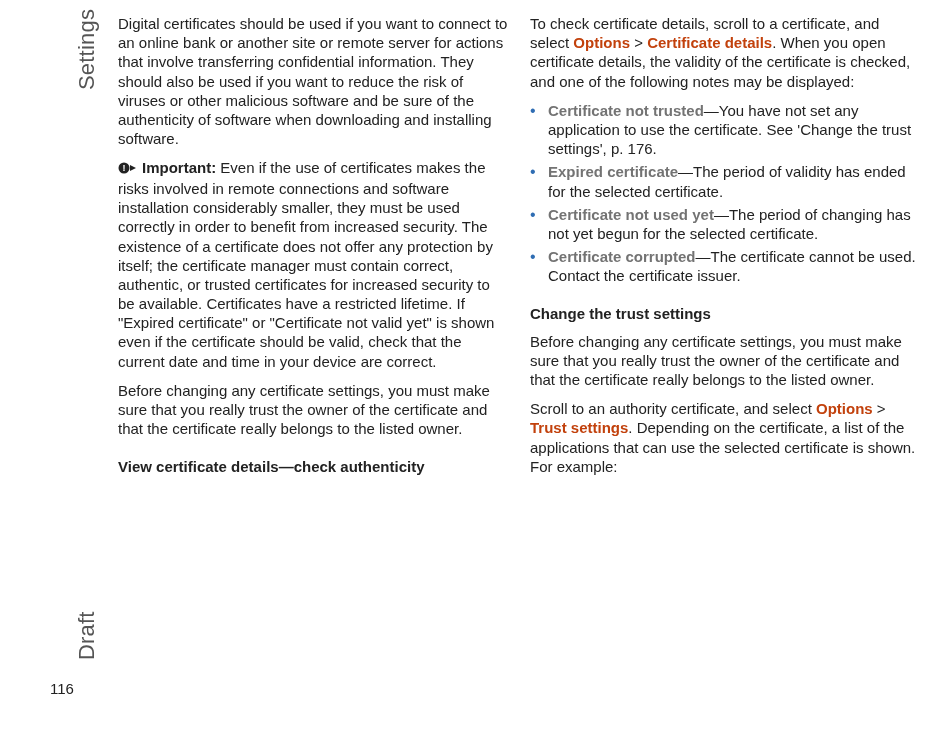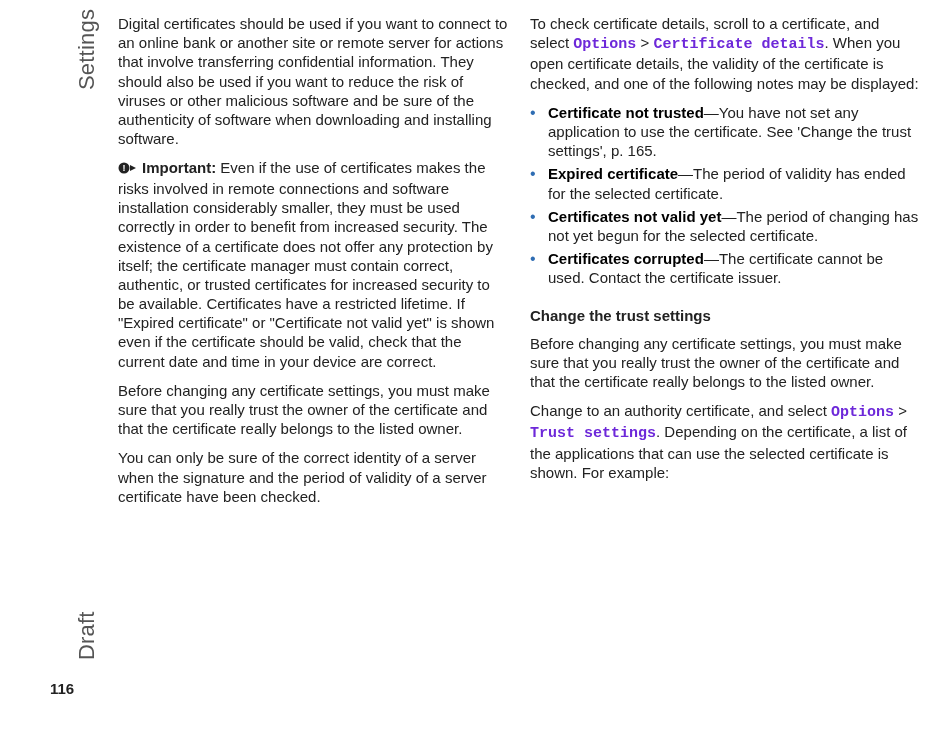--- a/index.html
+++ b/index.html
@@ -24,21 +24,21 @@
     color: #555;
     font-weight: 400;
     white-space: nowrap;
   }
   .side-settings { left: 74px; top: 90px; letter-spacing: 0.2px; }
   .side-draft    { left: 74px; top: 660px; letter-spacing: 0.2px; }
   .page-number {
     position: absolute;
     left: 50px;
     top: 680px;
-    font-weight: 700;
+    font-weight: 400;
     font-size: 15px;
     color: #222;
     transform: rotate(0deg);
   }
   .columns {
     position: absolute;
     left: 118px;
     top: 14px;
     right: 14px;
     bottom: 70px;
@@ -46,21 +46,21 @@
     gap: 22px;
   }
   .col {
     flex: 1 1 0;
     font-size: 15px;
     line-height: 1.28;
     color: #222;
   }
   .para { margin-bottom: 10px; }
   .heading { font-weight: 700; margin: 19px 0 8px 0; font-size: 15px; }
-  .ui-text { color: #6d28d9; font-weight: 700; font-family: Liberation Mono, monospace; }
+  .ui-text { color: #c2410c; font-weight: 700; }
   .important-block { margin-bottom: 10px; }
   .important-icon {
     display: inline-block;
     vertical-align: middle;
     margin-right: 4px;
   }
   .important-label { font-weight: 700; }
   .bullets { margin: 4px 0 10px 0; }
   .bullet-row {
     display: flex;
@@ -68,21 +68,21 @@
     margin-bottom: 4px;
   }
   .bullet-dot {
     flex: 0 0 18px;
     color: #2f6db3;
     font-size: 16px;
     line-height: 1.1;
     padding-top: 1px;
   }
   .bullet-body { flex: 1 1 auto; }
-  .bullet-term { color: #000000; font-weight: 700; }
+  .bullet-term { color: #737373; font-weight: 700; }
 </style>
 </head>
 <body>
 
 <div class="page">
 
   <div class="side">
     <div class="side-label side-settings">Settings</div>
     <div class="side-label side-draft">Draft</div>
     <div class="page-number">116</div>
@@ -98,60 +98,60 @@
           <svg width="20" height="14" viewBox="0 0 20 14">
             <ellipse cx="6" cy="7" rx="5.5" ry="5.5" fill="#222"></ellipse>
             <text x="6" y="10" font-size="9" text-anchor="middle" fill="#fff" font-family="Arial" font-weight="700">!</text>
             <path d="M12 4 L18 7 L12 10 Z" fill="#222"></path>
           </svg>
         </span><span class="important-label">Important:</span><span> Even if the use of certificates makes the risks involved in remote connections and software installation considerably smaller, they must be used correctly in order to benefit from increased security. The existence of a certificate does not offer any protection by itself; the certificate manager must contain correct, authentic, or trusted certificates for increased security to be available. Certificates have a restricted lifetime. If "Expired certificate" or "Certificate not valid yet" is shown even if the certificate should be valid, check that the current date and time in your device are correct.</span>
       </div>
 
       <div class="para">Before changing any certificate settings, you must make sure that you really trust the owner of the certificate and that the certificate really belongs to the listed owner.</div>
 
+      <div class="heading">View certificate details—check authenticity</div>
 
-      <div class="para">You can only be sure of the correct identity of a server when the signature and the period of validity of a server certificate have been checked.</div>
     </div>
 
     <div class="col">
 
       <div class="para">
         <span>To check certificate details, scroll to a certificate, and select </span><span class="ui-text">Options</span><span> &gt; </span><span class="ui-text">Certificate details</span><span>. When you open certificate details, the validity of the certificate is checked, and one of the following notes may be displayed:</span>
       </div>
 
       <div class="bullets">
         <div class="bullet-row">
           <div class="bullet-dot">•</div>
           <div class="bullet-body">
-            <span class="bullet-term">Certificate not trusted</span><span>—You have not set any application to use the certificate. See 'Change the trust settings', p. 165.</span>
+            <span class="bullet-term">Certificate not trusted</span><span>—You have not set any application to use the certificate. See 'Change the trust settings', p. 176.</span>
           </div>
         </div>
         <div class="bullet-row">
           <div class="bullet-dot">•</div>
           <div class="bullet-body">
             <span class="bullet-term">Expired certificate</span><span>—The period of validity has ended for the selected certificate.</span>
           </div>
         </div>
         <div class="bullet-row">
           <div class="bullet-dot">•</div>
           <div class="bullet-body">
-            <span class="bullet-term">Certificates not valid yet</span><span>—The period of changing has not yet begun for the selected certificate.</span>
+            <span class="bullet-term">Certificate not used yet</span><span>—The period of changing has not yet begun for the selected certificate.</span>
           </div>
         </div>
         <div class="bullet-row">
           <div class="bullet-dot">•</div>
           <div class="bullet-body">
-            <span class="bullet-term">Certificates corrupted</span><span>—The certificate cannot be used. Contact the certificate issuer.</span>
+            <span class="bullet-term">Certificate corrupted</span><span>—The certificate cannot be used. Contact the certificate issuer.</span>
           </div>
         </div>
       </div>
 
       <div class="heading">Change the trust settings</div>
 
       <div class="para">Before changing any certificate settings, you must make sure that you really trust the owner of the certificate and that the certificate really belongs to the listed owner.</div>
 
       <div class="para">
-        <span>Change to an authority certificate, and select </span><span class="ui-text">Options</span><span> &gt; </span><span class="ui-text">Trust settings</span><span>. Depending on the certificate, a list of the applications that can use the selected certificate is shown. For example:</span>
+        <span>Scroll to an authority certificate, and select </span><span class="ui-text">Options</span><span> &gt; </span><span class="ui-text">Trust settings</span><span>. Depending on the certificate, a list of the applications that can use the selected certificate is shown. For example:</span>
       </div>
     </div>
 
   </div>
 </div>
 
 </body></html>

